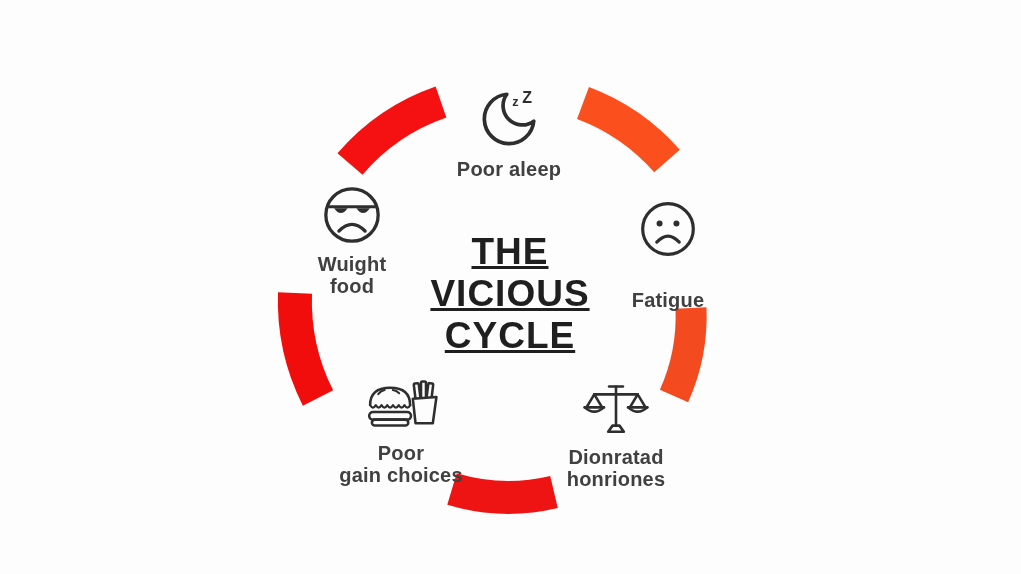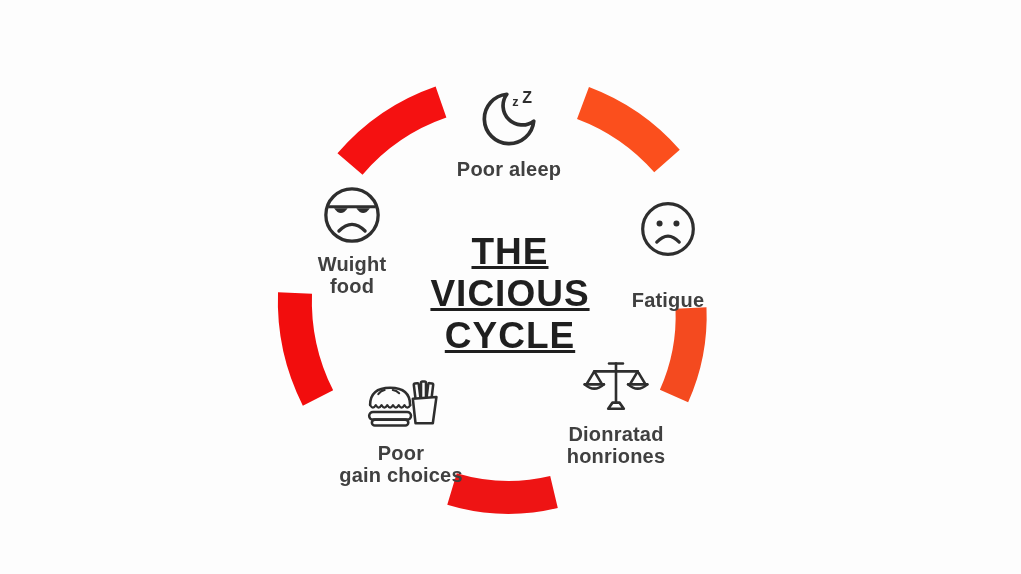--- a/index.html
+++ b/index.html
@@ -74,21 +74,21 @@
       <svg width="60" height="60" viewBox="0 0 64 64">
         <circle cx="32" cy="32" r="27" fill="none" stroke="#2e2e2e" stroke-width="3.4"></circle>
         <circle cx="23" cy="26" r="3.2" fill="#2e2e2e"></circle>
         <circle cx="41" cy="26" r="3.2" fill="#2e2e2e"></circle>
         <path d="M20 46 Q32 33 44 46" fill="none" stroke="#2e2e2e" stroke-width="3.4" stroke-linecap="round"></path>
       </svg>
     </span>
     <div class="label">Fatigue</div>
   </div>
 
-  <div class="node" style="left:616px;top:357px;">
+  <div class="node" style="left:616px;top:380px;">
     <span class="icon">
       <svg width="66" height="60" viewBox="0 0 76 68">
         <g fill="none" stroke="#2e2e2e" stroke-width="3" stroke-linecap="round" stroke-linejoin="round">
           <path d="M30 7 H46"></path>
           <path d="M38 7 V52"></path>
           <path d="M13 16 H63"></path>
           <path d="M13 16 L4 31 M13 16 L22 31"></path>
           <path d="M2 31 H24"></path>
           <path d="M2 31 Q13 41 24 31"></path>
           <path d="M63 16 L54 31 M63 16 L72 31"></path>

